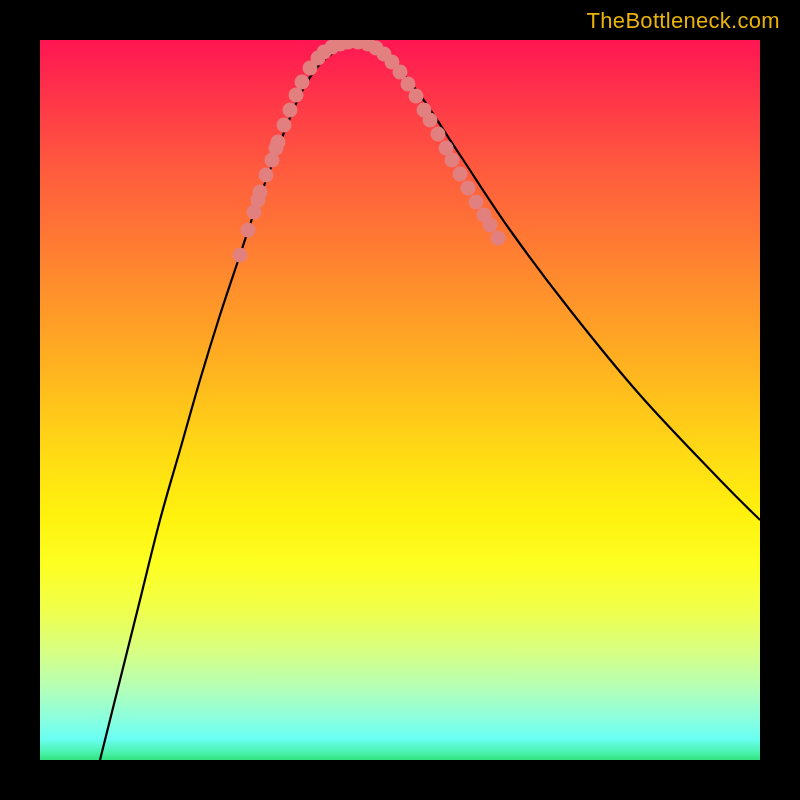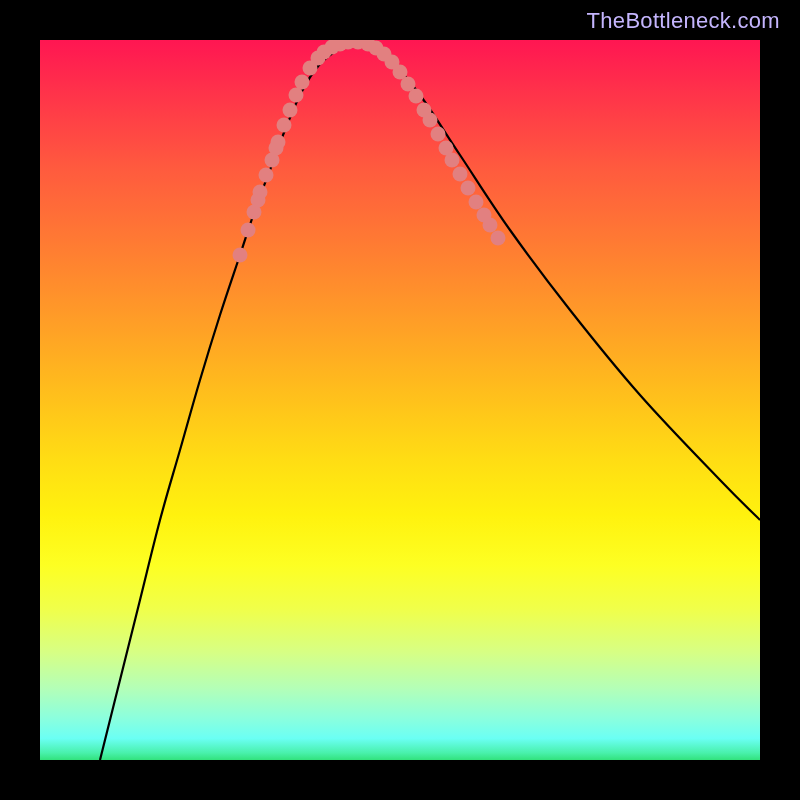--- a/index.html
+++ b/index.html
@@ -52,21 +52,21 @@
       #49f1ac 99%,
       #32e27c 100%
     );
   }
   .watermark {
     position: absolute;
     top: 8px;
     right: 20px;
     font-size: 22px;
     font-weight: 500;
-    color: #c4b5fd;
+    color: #eab308;
     letter-spacing: 0.3px;
     z-index: 10;
   }
   svg.curve-layer {
     position: absolute;
     left: 0;
     top: 0;
     width: 100%;
     height: 100%;
   }

